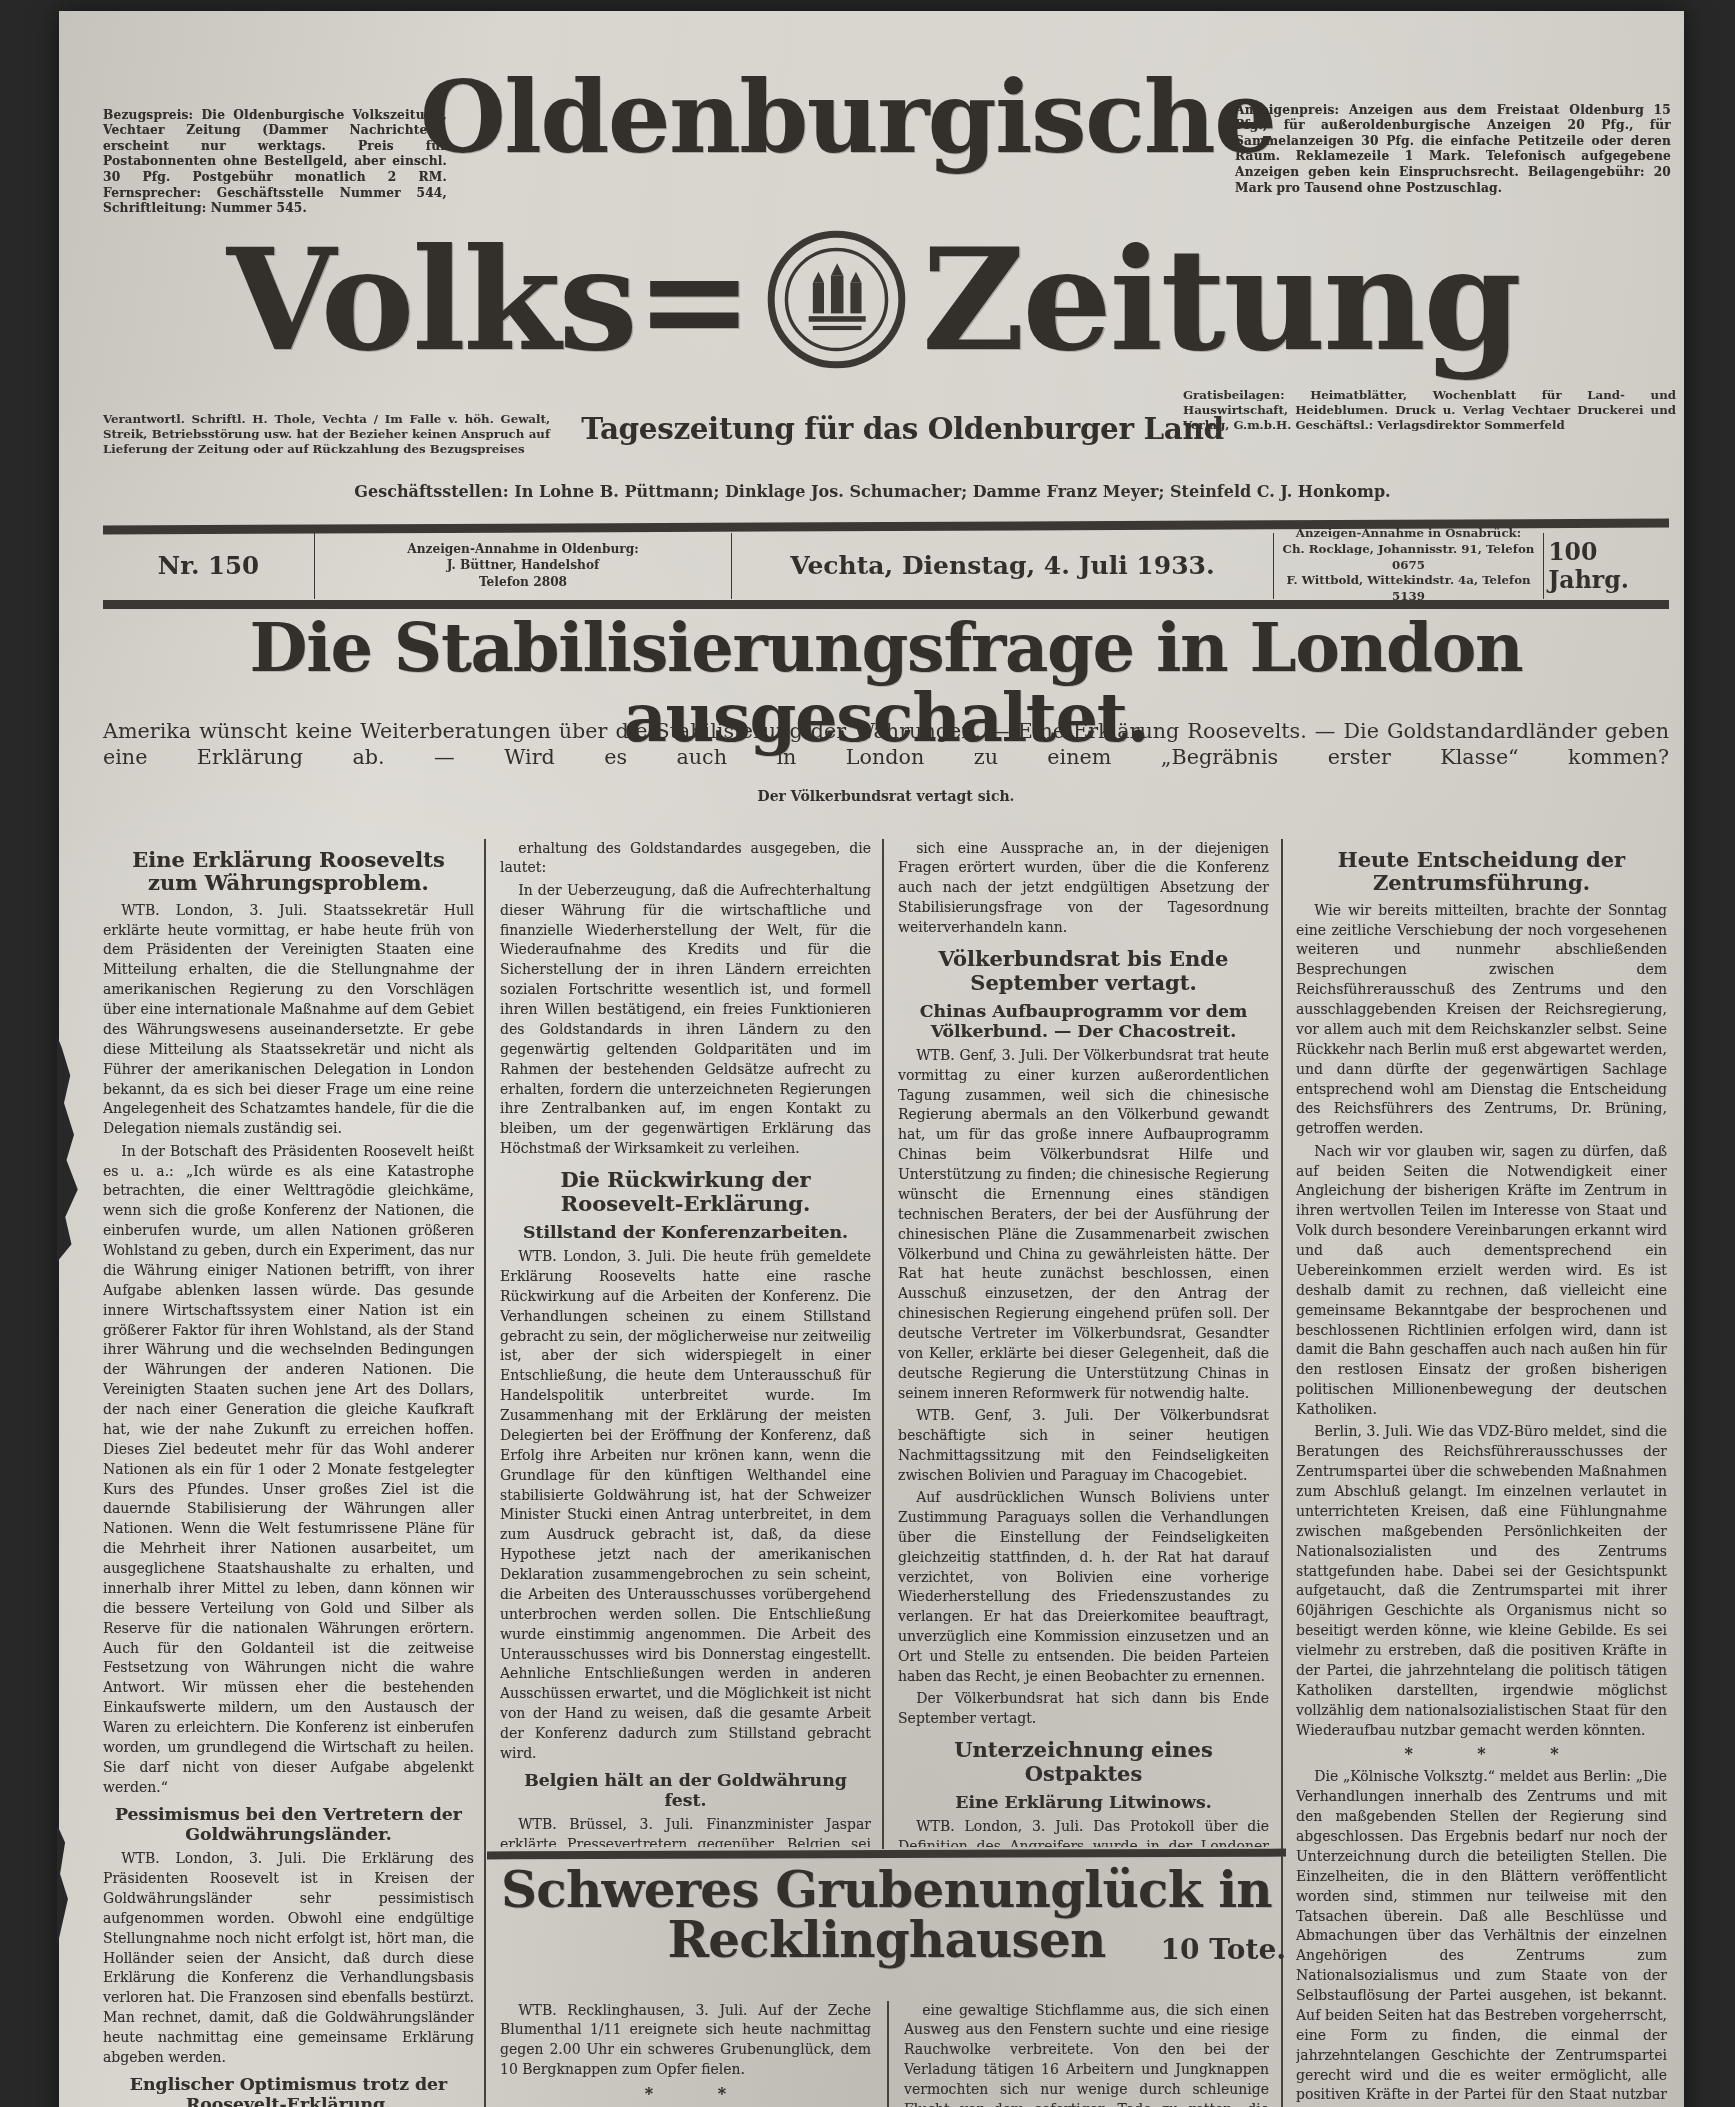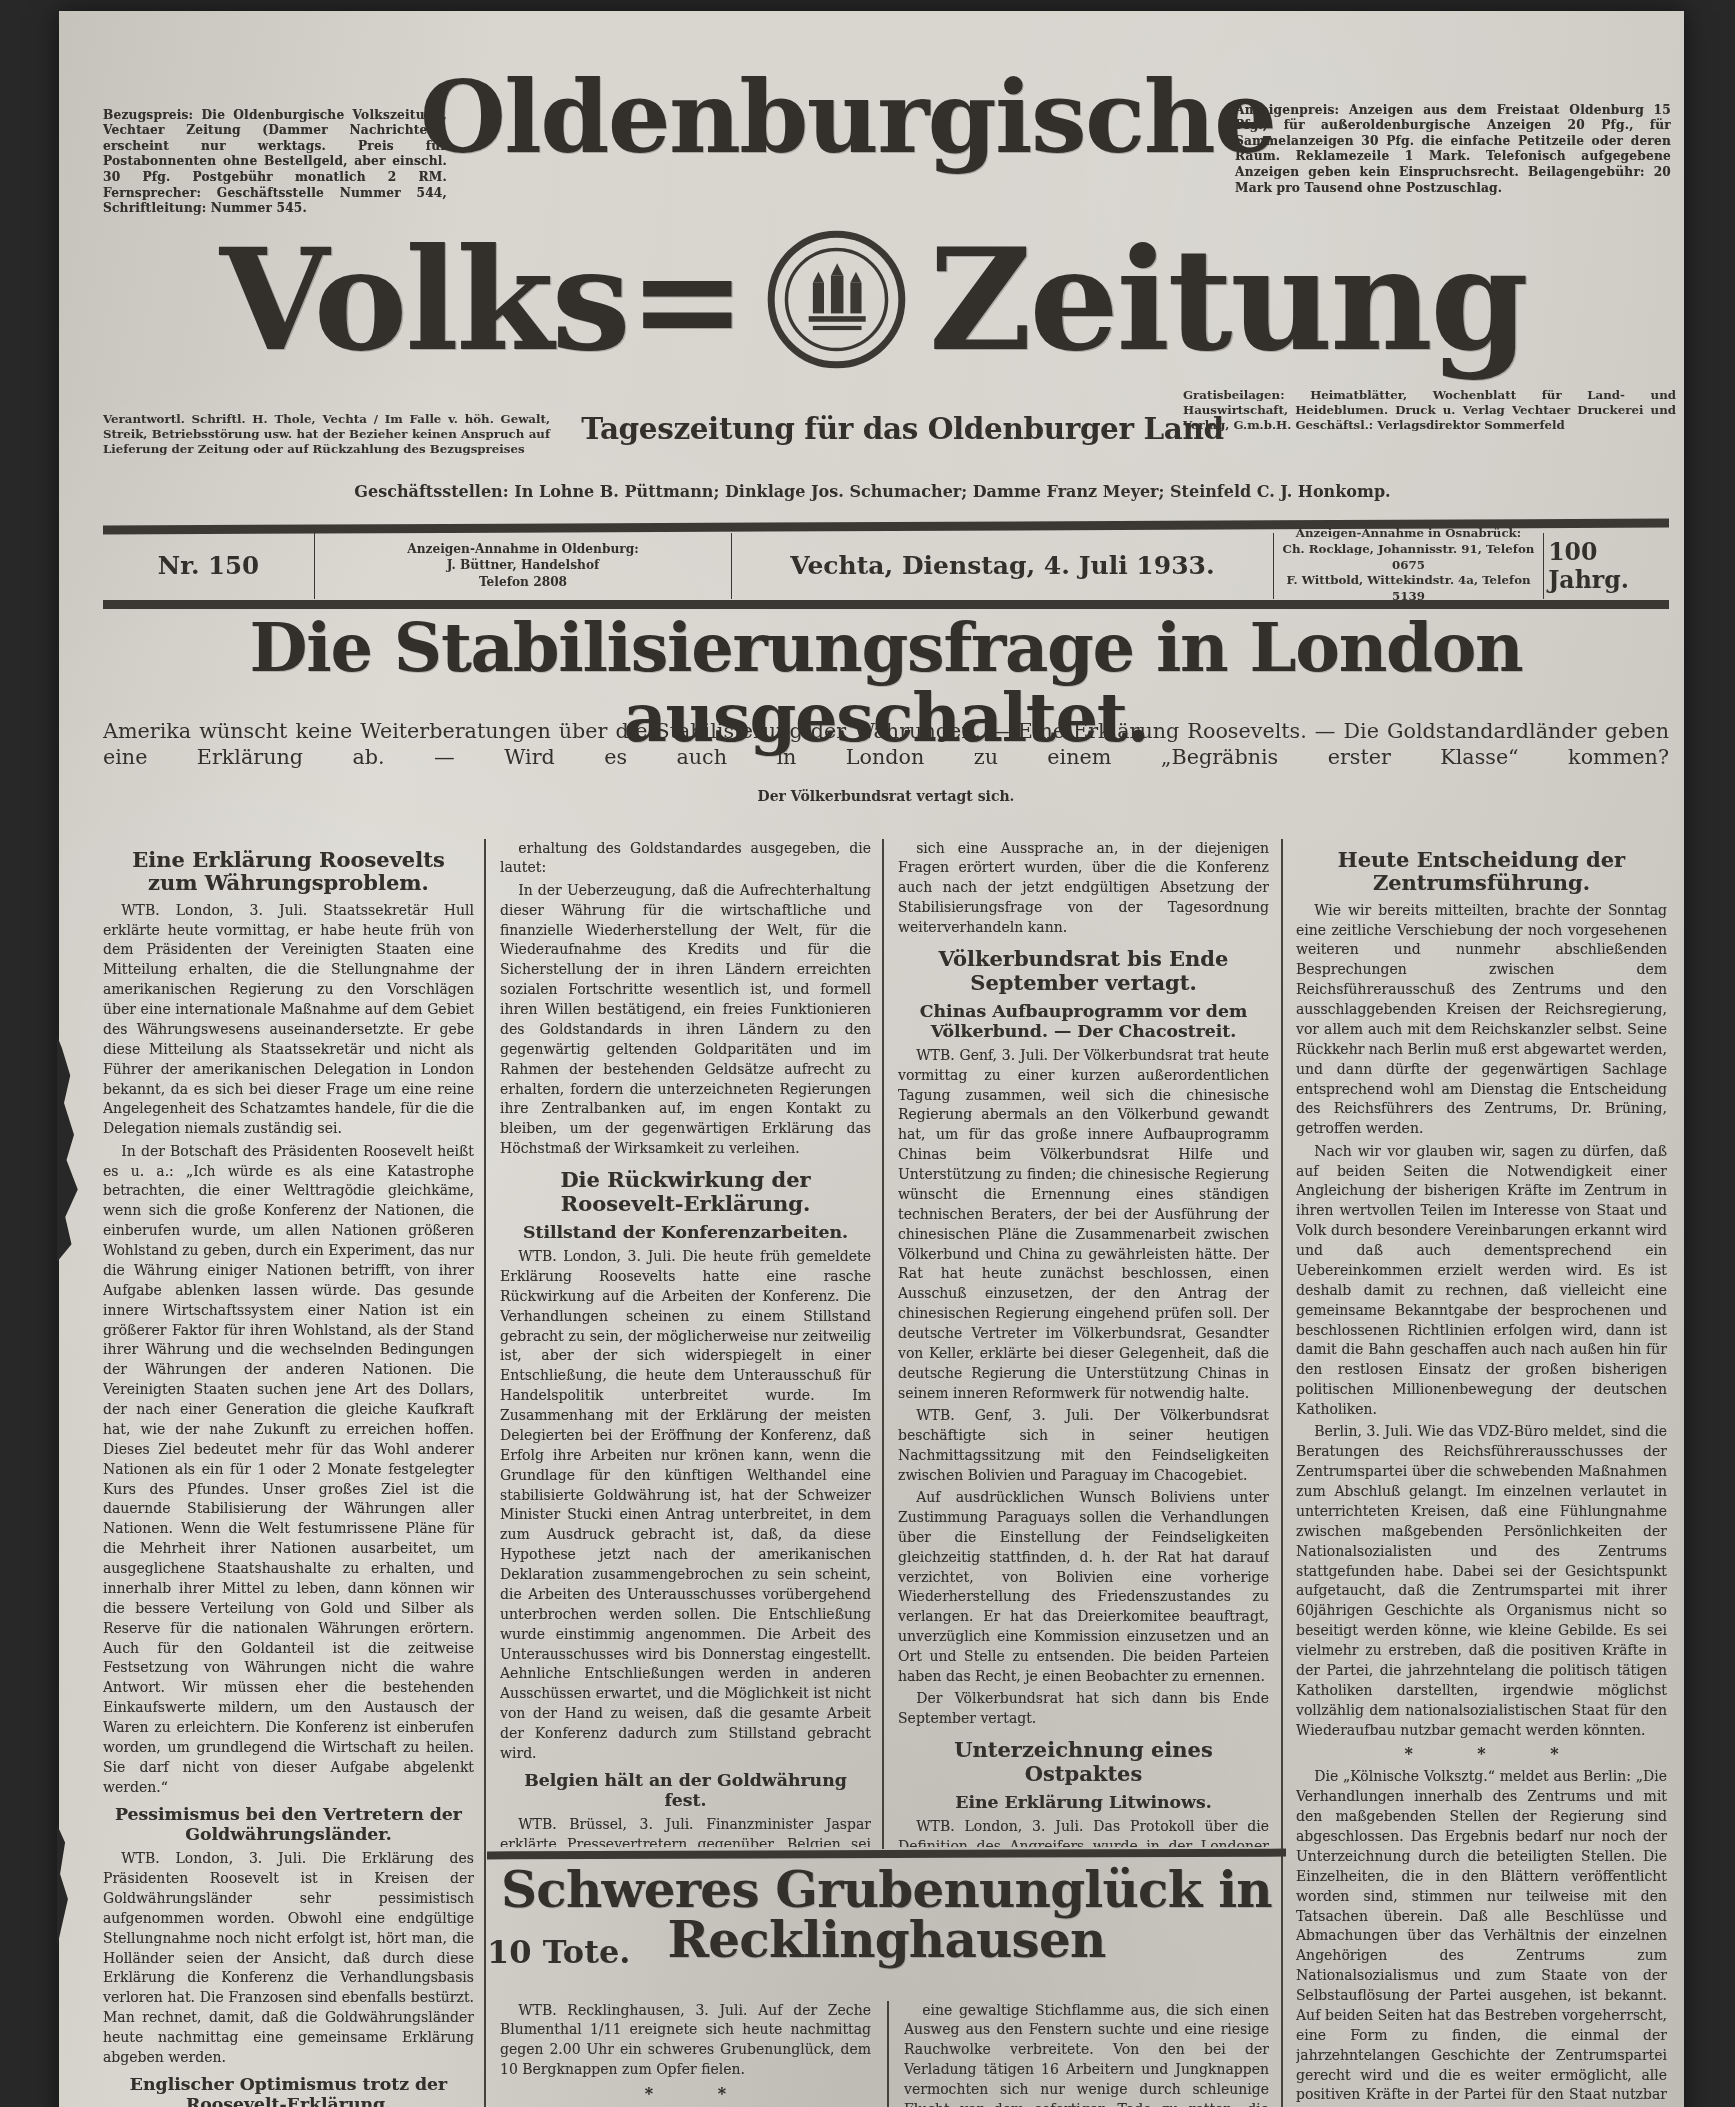--- a/index.html
+++ b/index.html
@@ -25,21 +25,21 @@
     position:absolute;font-size:12.2px;line-height:1.28;text-align:justify;
     font-weight:bold;letter-spacing:0.2px;text-shadow:0 0 0.4px rgba(40,36,30,0.4);
   }
   .title1{
     position:absolute;left:346px;top:57px;width:885px;text-align:center;
     font-size:99px;font-weight:bold;letter-spacing:-1.7px;line-height:1;
     text-shadow:0.8px 0.8px 0 rgba(40,36,30,0.25);
   }
   .titlerow{
     position:absolute;left:51px;top:162px;width:1526px;height:253px;
-    display:flex;align-items:center;justify-content:center;gap:23px;
+    display:flex;align-items:center;justify-content:center;gap:16px;
   }
   .title2{
     font-size:141px;font-weight:bold;letter-spacing:-2.5px;line-height:1;
     text-shadow:1.3px 1.3px 0 rgba(40,36,30,0.25);white-space:nowrap;
   }
   .seal{width:139px;height:139px;flex:0 0 auto;}
   .notice{position:absolute;font-size:11.8px;line-height:1.3;text-align:justify;font-weight:bold;}
   .subtitle{
     position:absolute;left:485px;top:400px;width:717px;text-align:center;
     font-size:29.5px;font-weight:bold;letter-spacing:-0.4px;
@@ -78,21 +78,21 @@
   .h2{font-size:21px;font-weight:bold;text-align:center;line-height:1.12;margin:9.3px 17px 5.9px;text-indent:0;}
   .h3{font-size:17.3px;font-weight:bold;text-align:center;line-height:1.15;margin:7.6px 4.2px 4.2px;text-indent:0;}
   .star{ text-align:center;font-size:16px;font-weight:bold;word-spacing:59px;margin:1.7px 0;text-indent:0;}
   .vrule{position:absolute;width:1.7px;background:#45423c;}
   .minebar{position:absolute;left:428px;top:1839px;width:799px;height:8.4px;background:#3b3833;transform:rotate(-0.2deg);}
   .mine-headline{
     position:absolute;left:428px;top:1854px;width:799px;text-align:center;
     font-size:50px;font-weight:bold;letter-spacing:-0.8px;line-height:1;
     text-shadow:0.8px 0.8px 0 rgba(40,36,30,0.2);
   }
-  .mine-dek{position:absolute;left:428px;top:1922px;width:799px;text-align:left;font-size:32px;font-weight:bold;}
+  .mine-dek{position:absolute;left:428px;top:1922px;width:799px;text-align:right;font-size:28px;font-weight:bold;}
 </style>
 </head>
 <body>
 
 <div class="paper">
 
   <div class="smallbox" style="left:44px;top:97px;width:344px;">Bezugspreis: Die Oldenburgische Volkszeitung, Vechtaer Zeitung (Dammer Nachrichten), erscheint nur werktags. Preis für Postabonnenten ohne Bestellgeld, aber einschl. 30 Pfg. Postgebühr monatlich 2 RM. Fernsprecher: Geschäftsstelle Nummer 544, Schriftleitung: Nummer 545.</div>
 
   <div class="title1">Oldenburgische</div>
 

